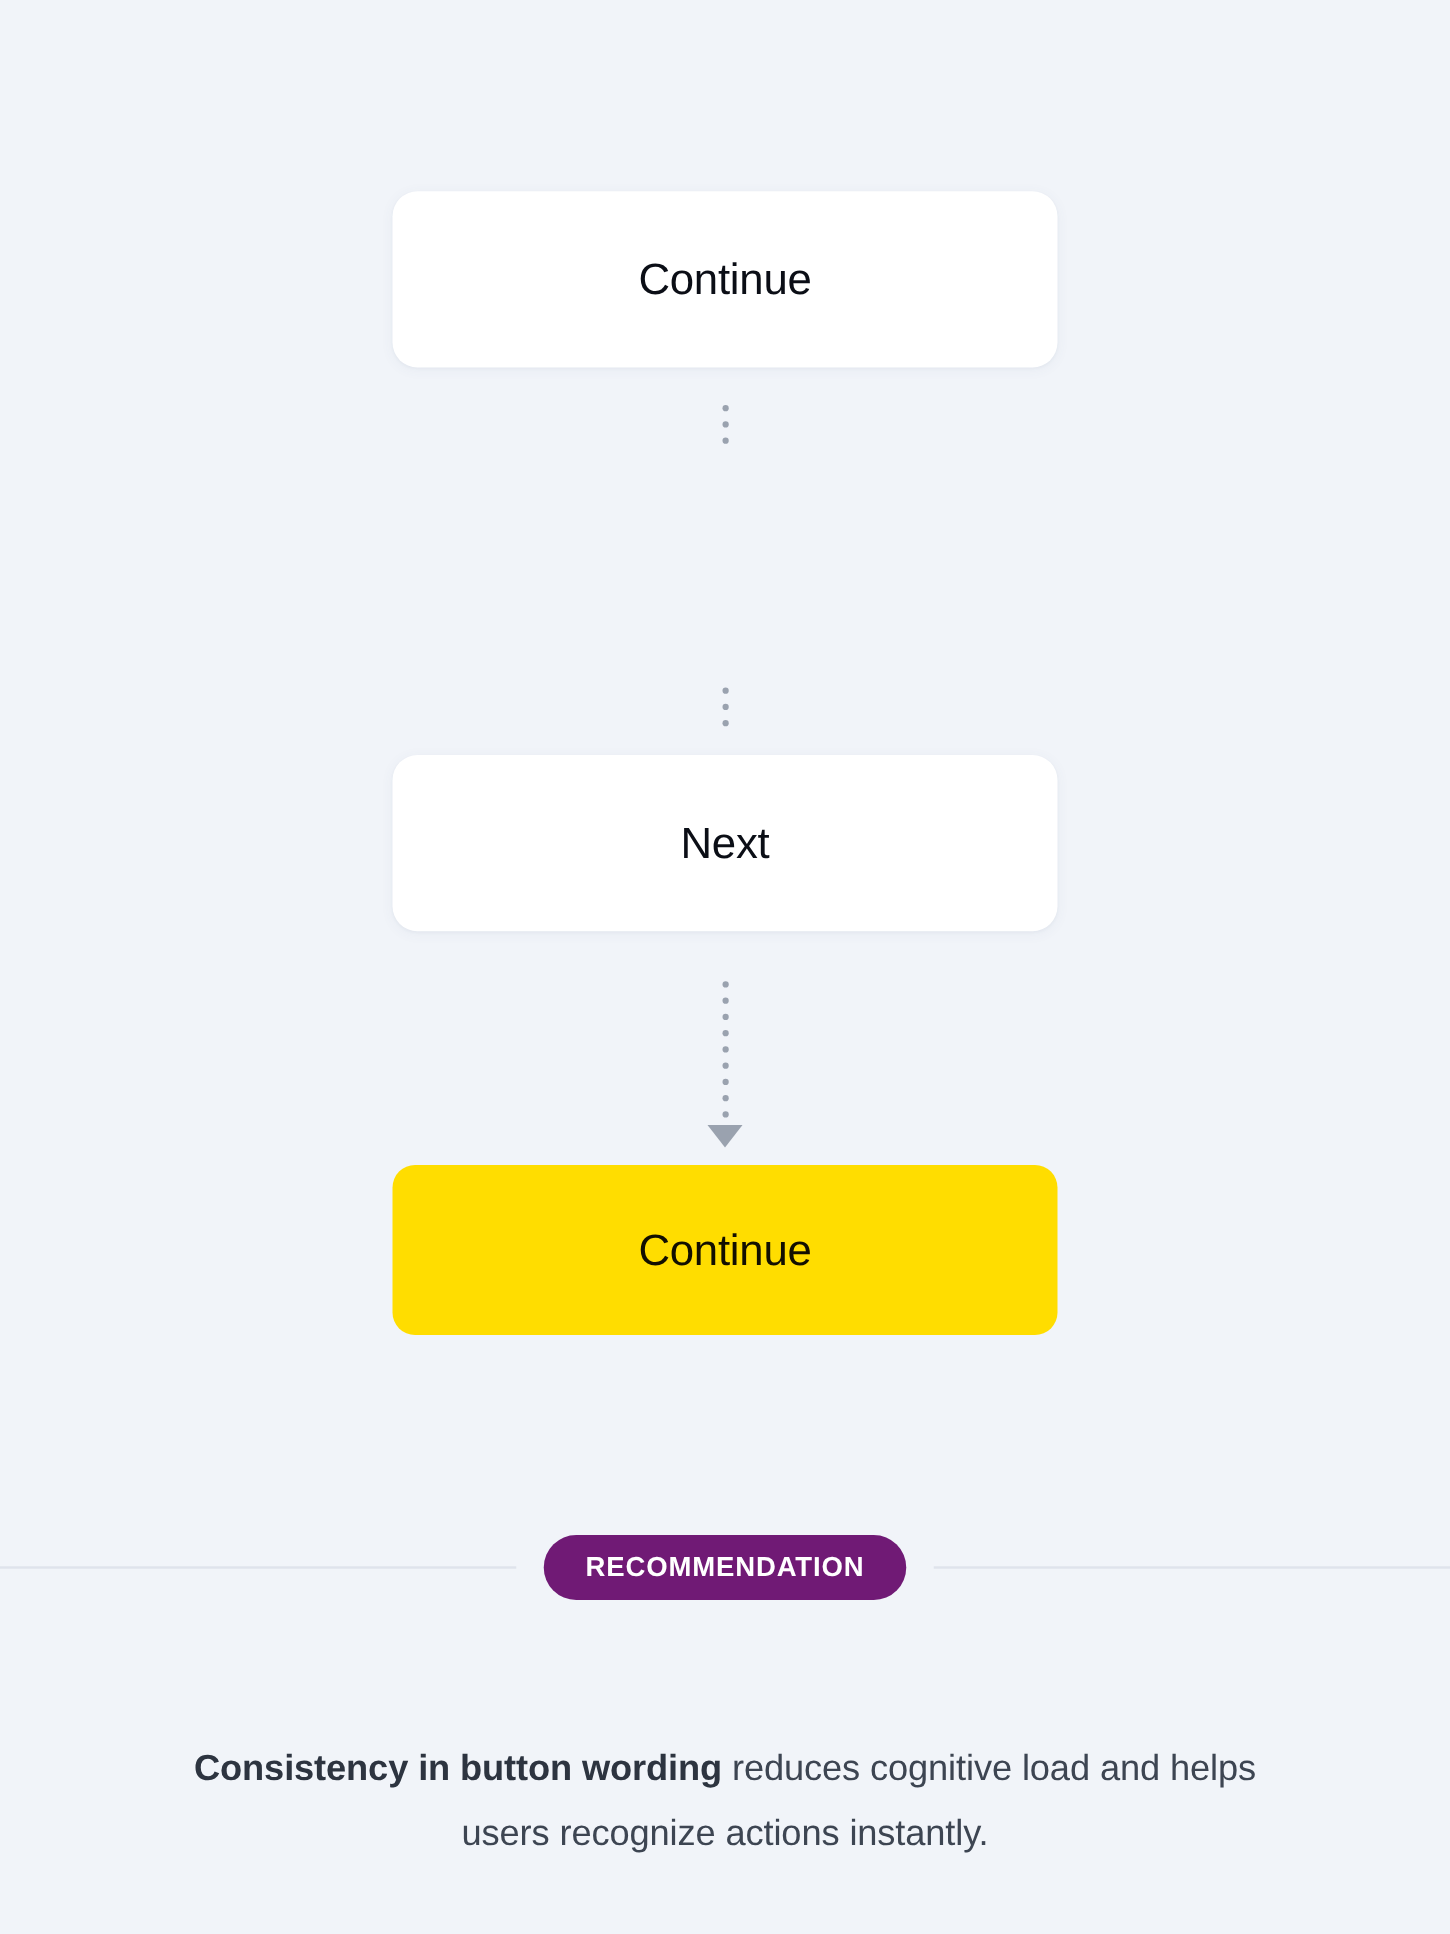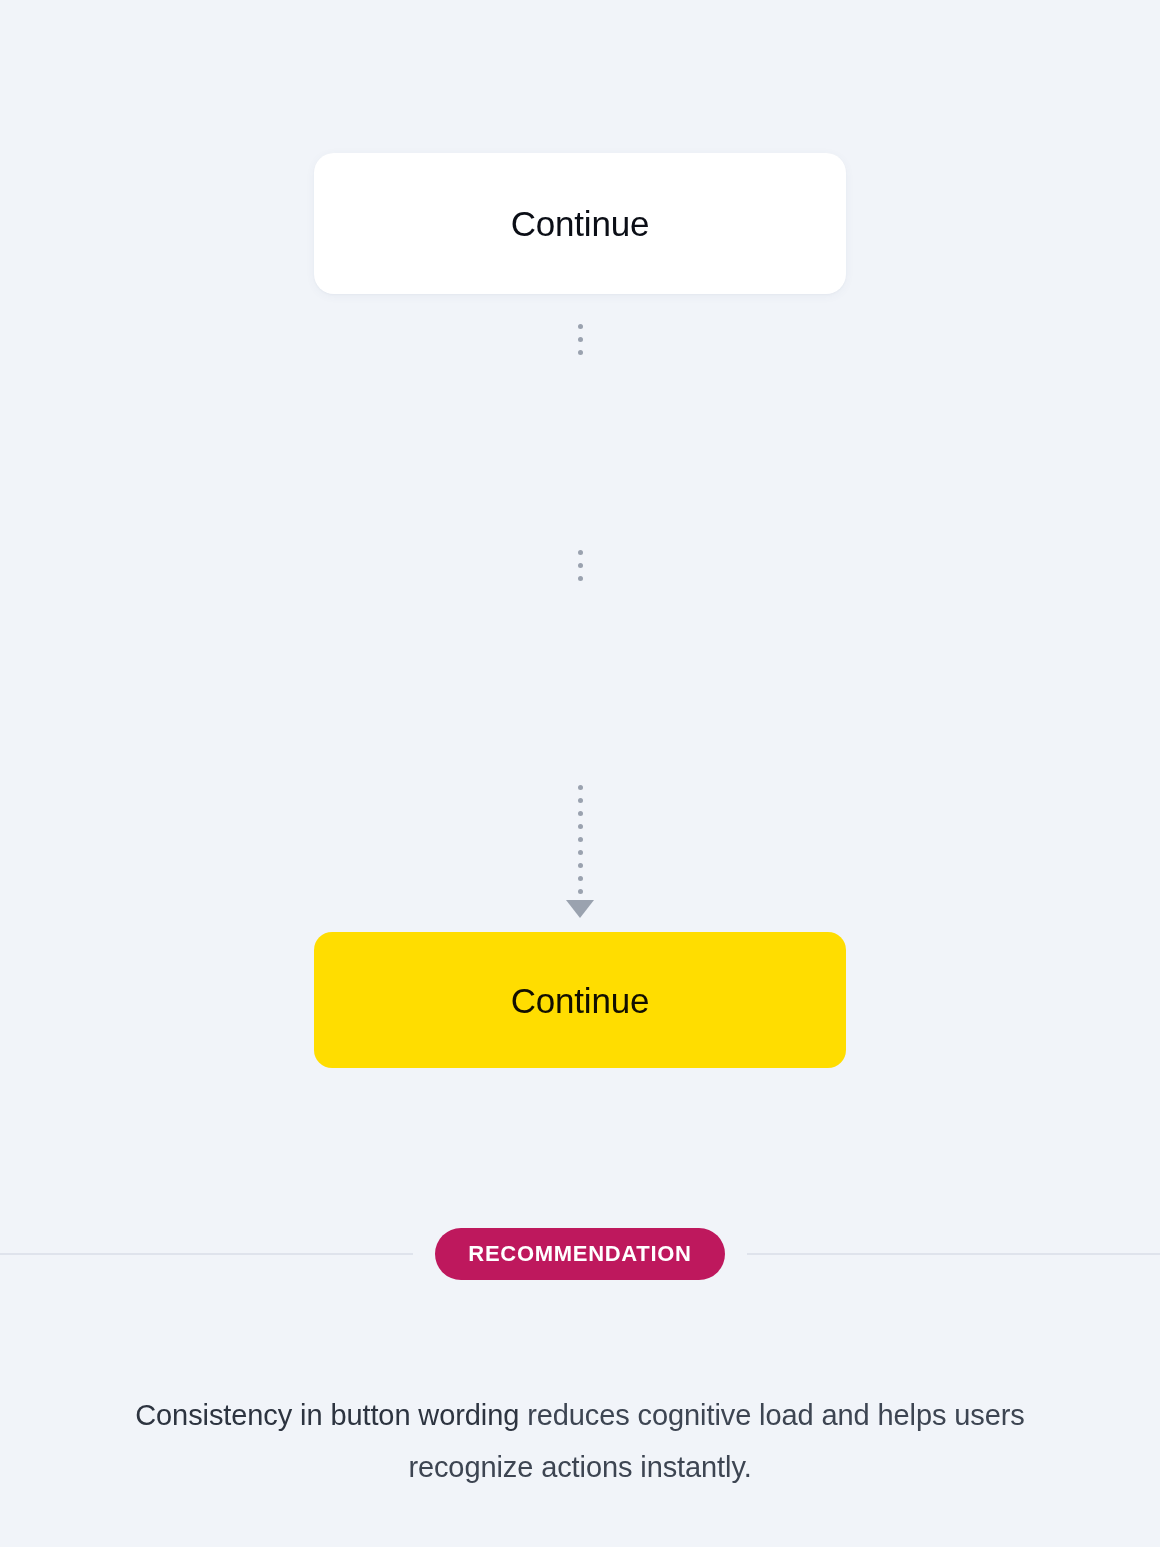--- a/index.html
+++ b/index.html
@@ -139,21 +139,21 @@
     flex: 1 1 auto;
     height: 2px;
     background: #DFE3EC;
   }
   #recommendation-badge {
     flex: 0 0 auto;
     margin: 0 22px;
     height: 52px;
     padding: 0 33px;
     border-radius: 26px;
-    background: #be185d;
+    background: #701a75;
     display: flex;
     align-items: center;
     justify-content: center;
   }
   #recommendation-badge .badge-label {
     font-size: 22px;
     font-weight: bold;
     letter-spacing: 0.7px;
     color: #FFFFFF;
     line-height: 1;
@@ -166,21 +166,21 @@
     left: 130px;
     top: 1360px;
     width: 900px;
     text-align: center;
     font-size: 29px;
     line-height: 52px;
     color: #3D4552;
     letter-spacing: -0.1px;
   }
   #caption .caption-strong {
-    font-weight: normal;
+    font-weight: bold;
     color: #2D3440;
   }
 </style>
 </head>
 <body>
 
 <div class="stage">
 
   <div class="opt-card" id="card-1">
     <span class="opt-label">Continue</span>
@@ -192,20 +192,23 @@
     <span class="dot"></span>
   </div>
 
 
   <div class="dot-connector" id="connector-2">
     <span class="dot"></span>
     <span class="dot"></span>
     <span class="dot"></span>
   </div>
 
+  <div class="opt-card" id="card-3">
+    <span class="opt-label">Next</span>
+  </div>
 
   <div id="arrow-connector">
     <div class="arrow-dots">
       <span class="dot"></span>
       <span class="dot"></span>
       <span class="dot"></span>
       <span class="dot"></span>
       <span class="dot"></span>
       <span class="dot"></span>
       <span class="dot"></span>

